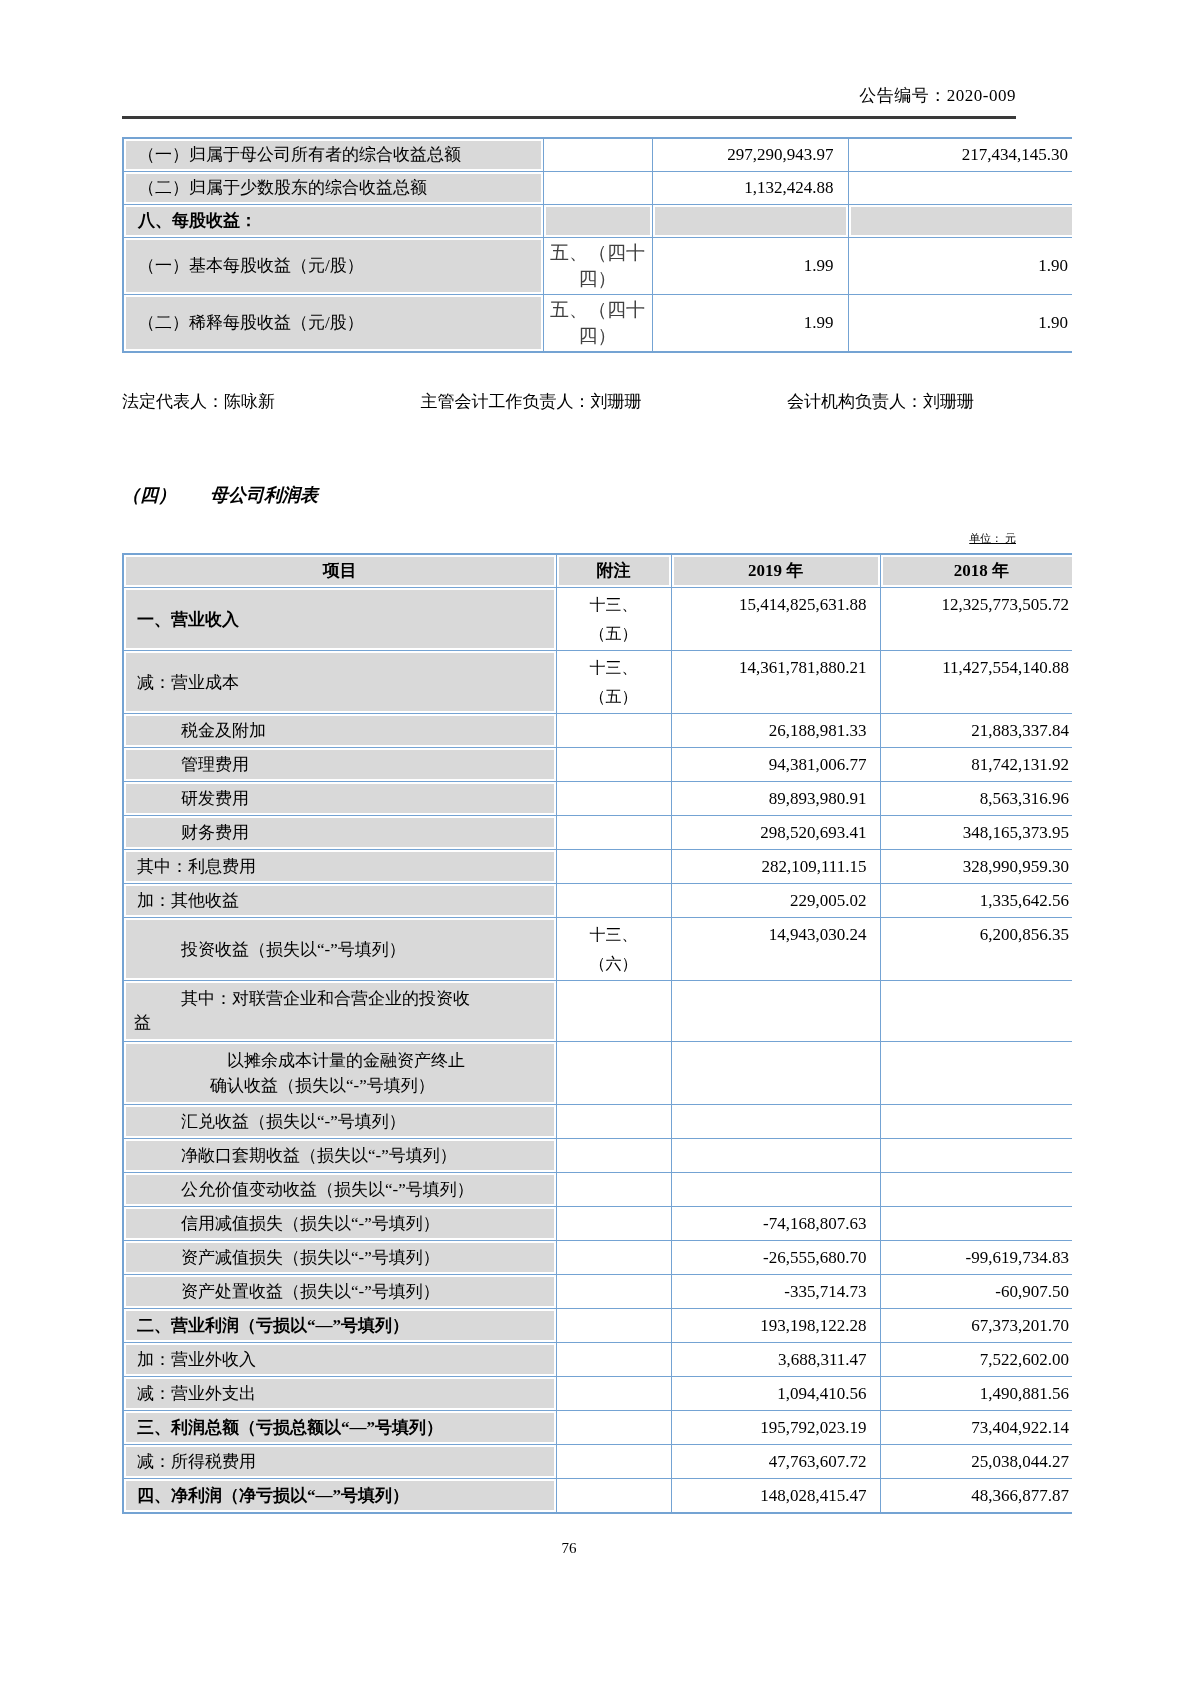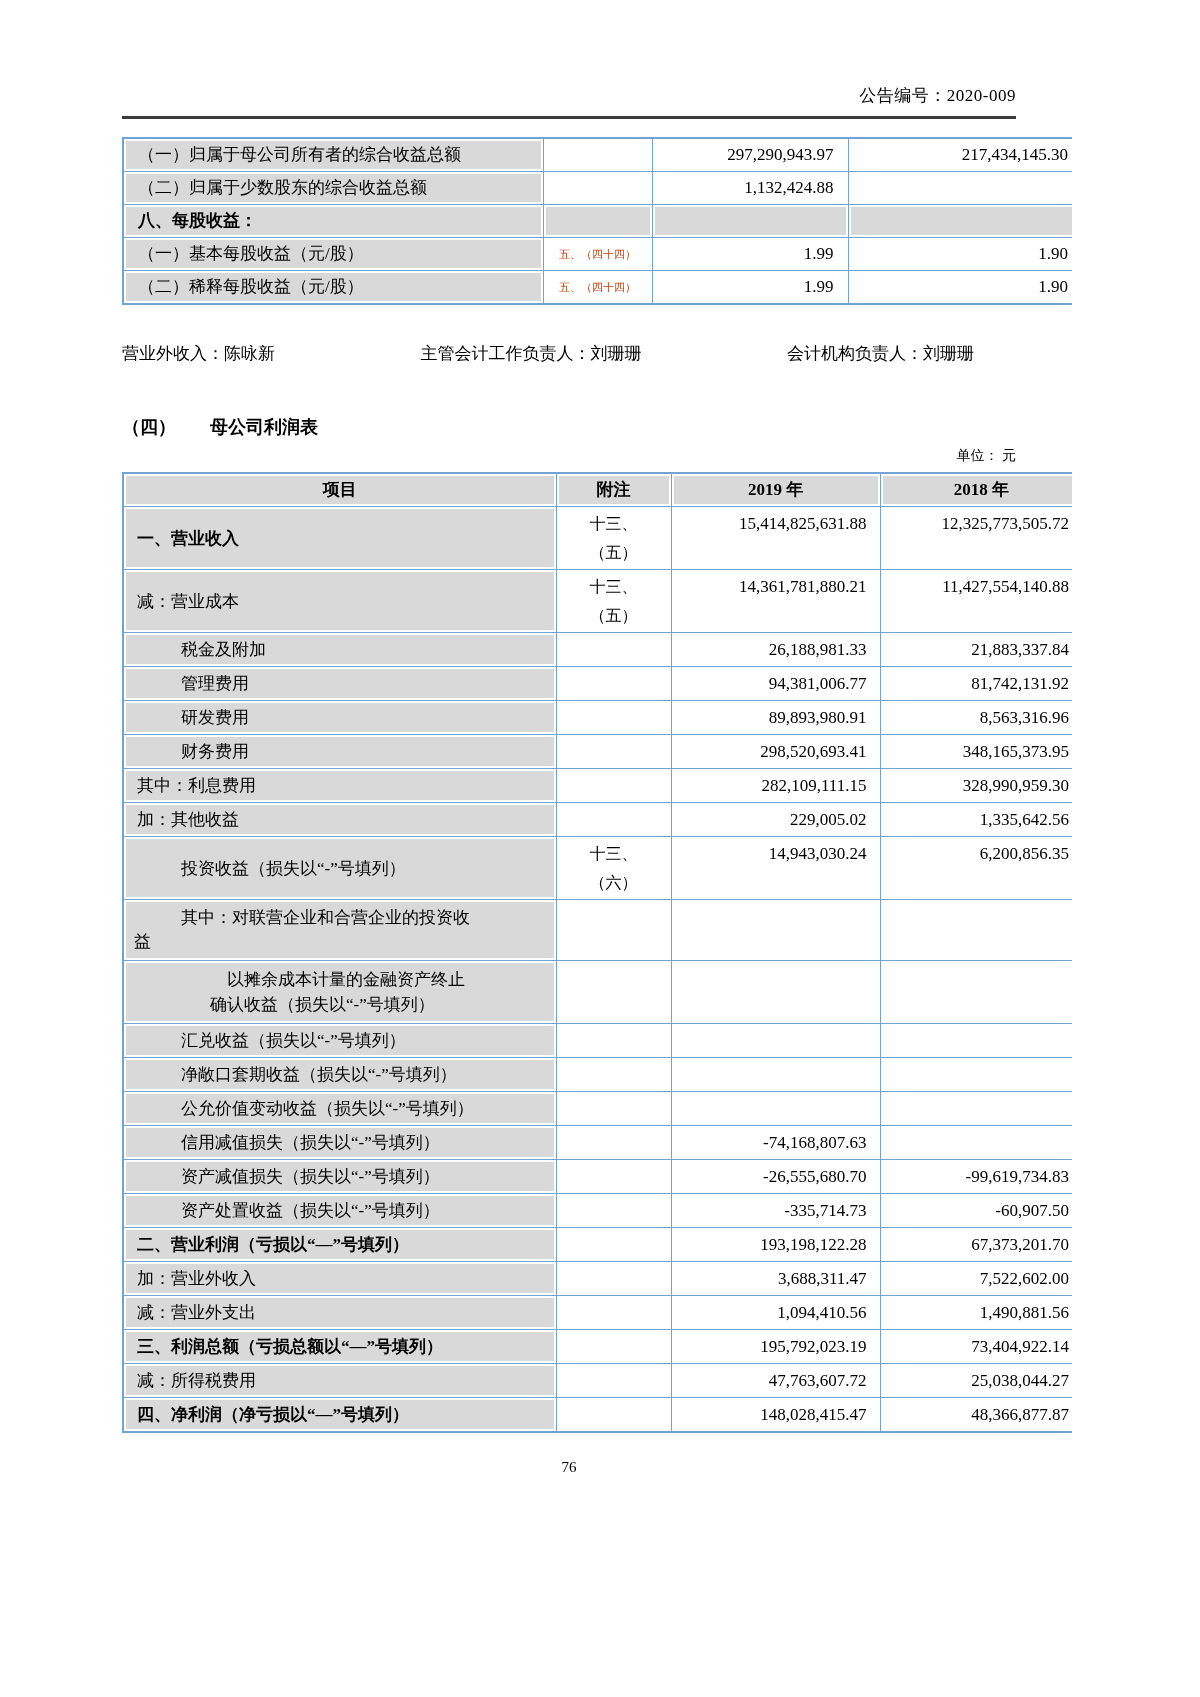--- a/index.html
+++ b/index.html
@@ -14,29 +14,29 @@
 
   table { border-collapse:collapse; width:100%; table-layout:fixed; }
   .fin-table { border:2px solid #74a3d3; }
   .fin-table td, .fin-table th {
     border:1px solid #74a3d3;
     box-shadow: inset 0 0 0 2px #fff; 
     overflow:hidden;
   }
   .t1 { margin-top:18px; }
   .t1 .lab { background:#d9d9d9; padding:6px 8px 6px 14px; font-size:17px; line-height:20px; }
-  .t1 .note { font-size:11px; text-align:center; color:#c2410c; padding:2px; }
+  .t1 .note { font-size:19px; text-align:center; color:#404040; padding:2px; }
   .t1 .val { text-align:right; padding:6px 14px 6px 4px; font-size:17px; line-height:20px; }
   .t1 tr.gray td { background:#d9d9d9; }
   .b { font-weight:700; }
 
   .sigs { display:flex; justify-content:space-between; margin-top:37px; padding-right:42px; font-size:17px; }
-  .sec-title { margin-top:50px; font-size:18px; font-weight:700; }
+  .sec-title { margin-top:70px; font-size:18px; font-weight:700;font-style:italic; }
   .sec-title .sec-no { margin-right:34px; }
-  .unit { text-align:right; font-size:14px; margin-top:8px; margin-bottom:7px; }
+  .unit { text-align:right; font-size:11px; margin-top:24px; margin-bottom:7px;text-decoration:underline; }
 
   .t2 th { background:#d9d9d9; font-size:17px; font-weight:700; padding:6px 2px; line-height:20px; }
   .t2 .lab { background:#d9d9d9; padding:6px 8px 6px 13px; font-size:17px; line-height:21px; vertical-align:middle; }
   .t2 .note { font-size:16px; text-align:center; vertical-align:middle; white-space:pre-line; line-height:29px; padding:2px; }
   .t2 .val { text-align:right; vertical-align:top; padding:6px 13px 4px 4px; font-size:17px; line-height:21px; }
   .t2 .lab.i1 { padding-left:57px; }
   .t2 .lab.i2 { padding-left:78px; }
   .t2 .lab.hang { padding-left:10px; text-indent:47px; white-space:pre-line; line-height:24px; }
   .t2 .lab.blk  { padding-left:86px; text-indent:17px; white-space:pre-line; line-height:25px; }
 
@@ -89,21 +89,21 @@
   <tr>
     <td class="lab">（二）稀释每股收益（元/股）</td>
     <td class="note">五、（四十四）</td>
     <td class="val">1.99</td>
     <td class="val">1.90</td>
   </tr>
 </tbody>
   </table>
 
   <div class="sigs">
-    <span>营业外收入：陈咏新</span>
+    <span>法定代表人：陈咏新</span>
     <span>主管会计工作负责人：刘珊珊</span>
     <span>会计机构负责人：刘珊珊</span>
   </div>
 
   <div class="sec-title">
     <span class="sec-no">（四）</span><span>母公司利润表</span>
   </div>
 
   <div class="unit">单位： 元</div>
 

